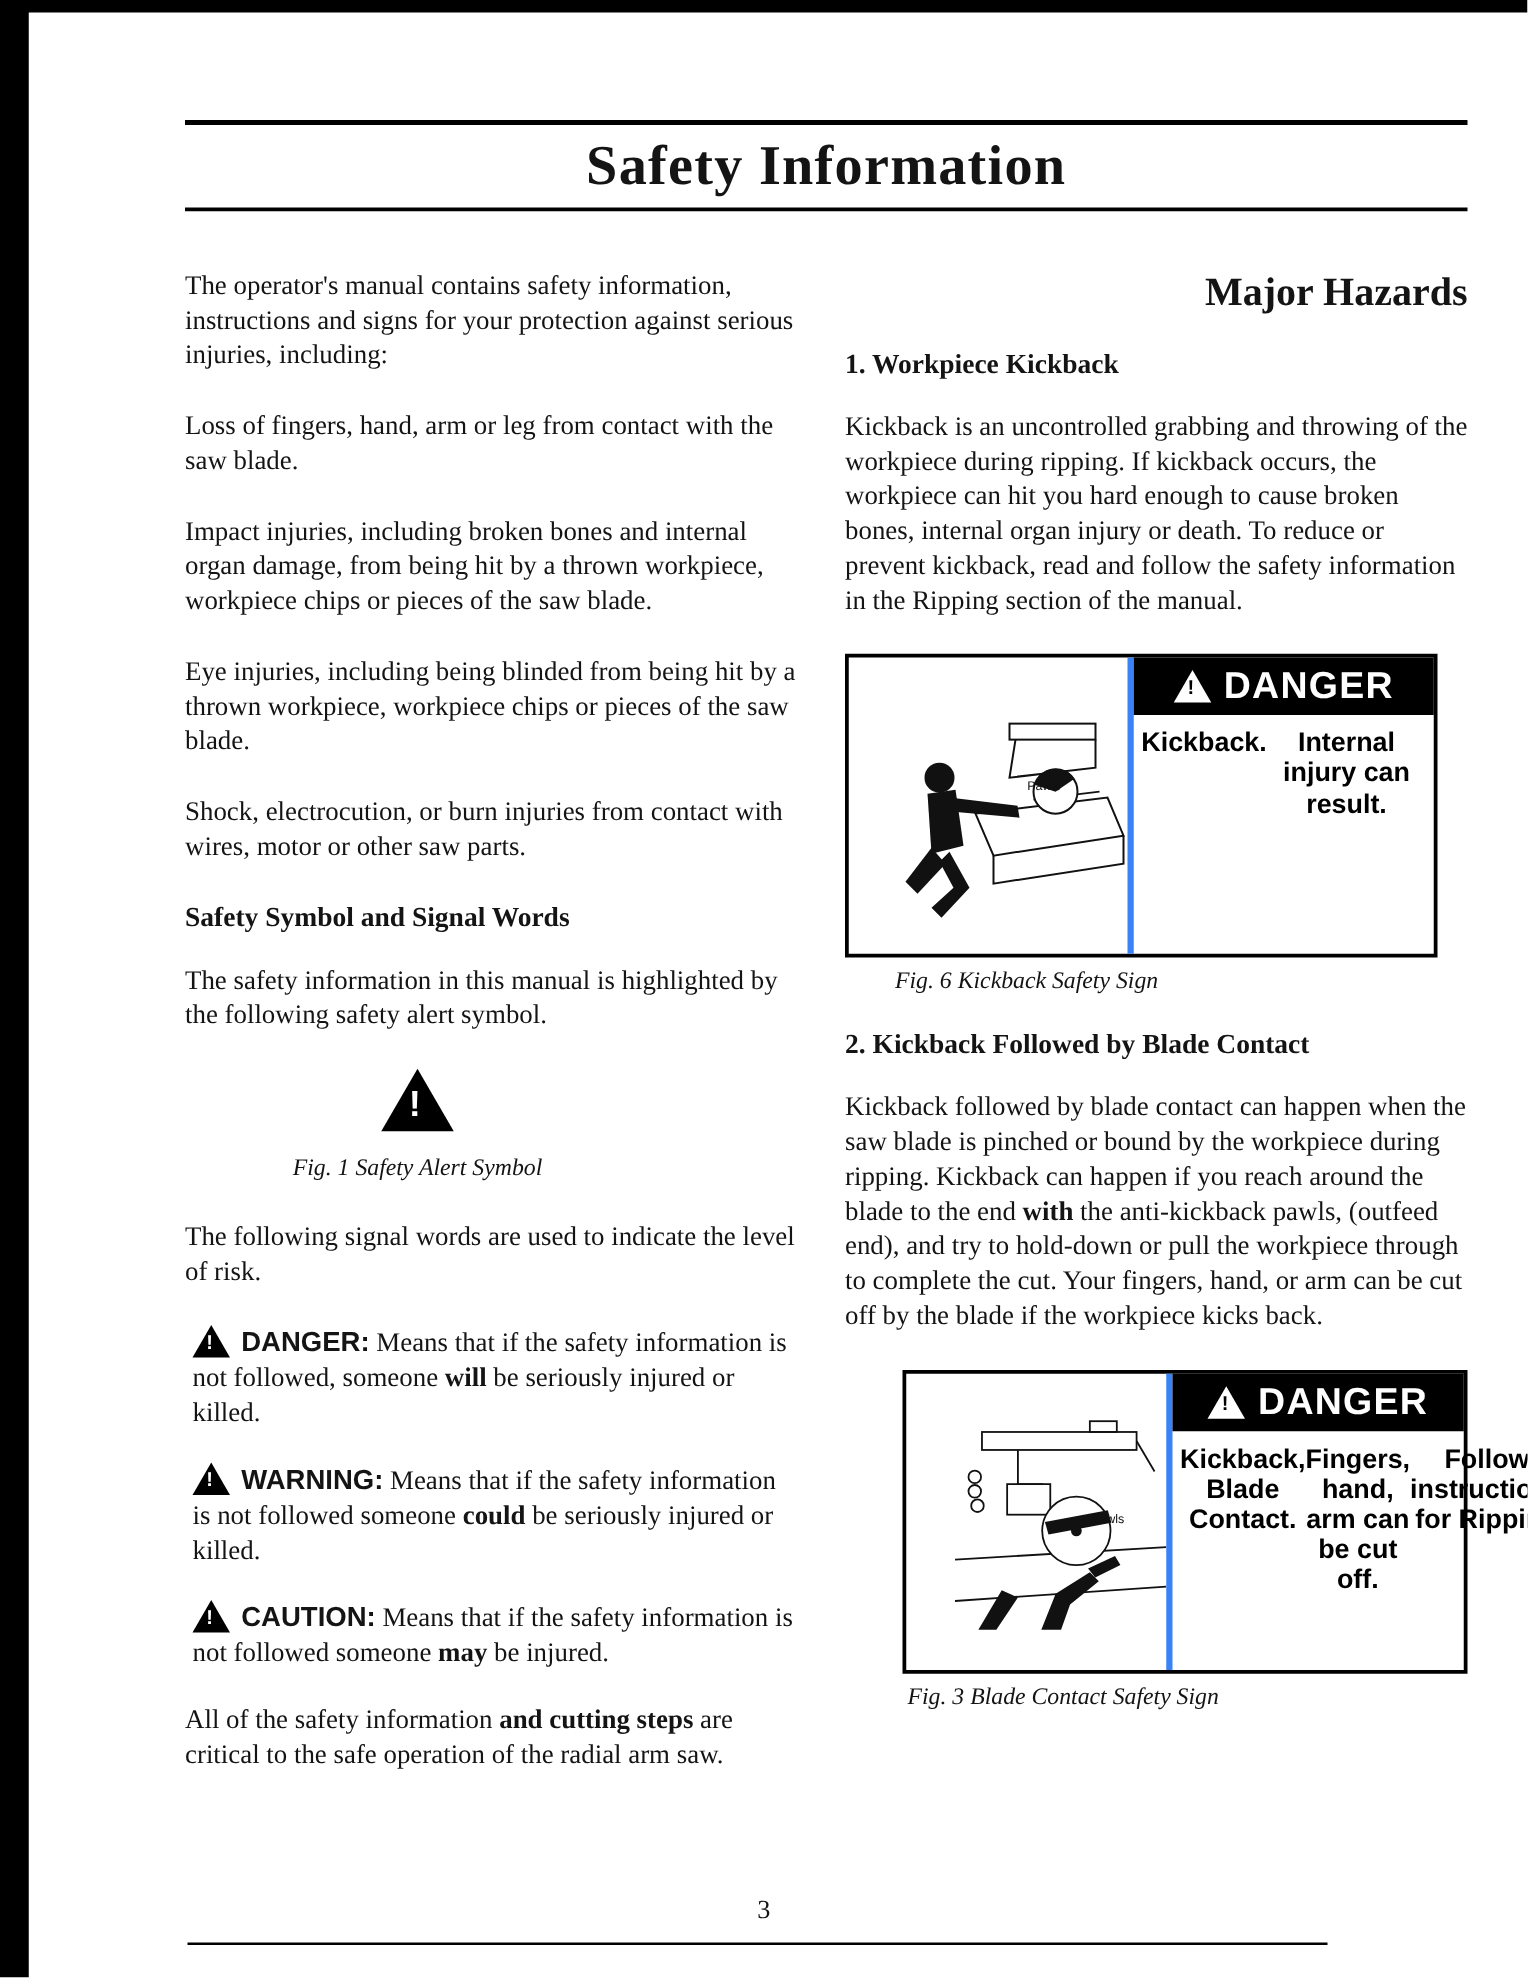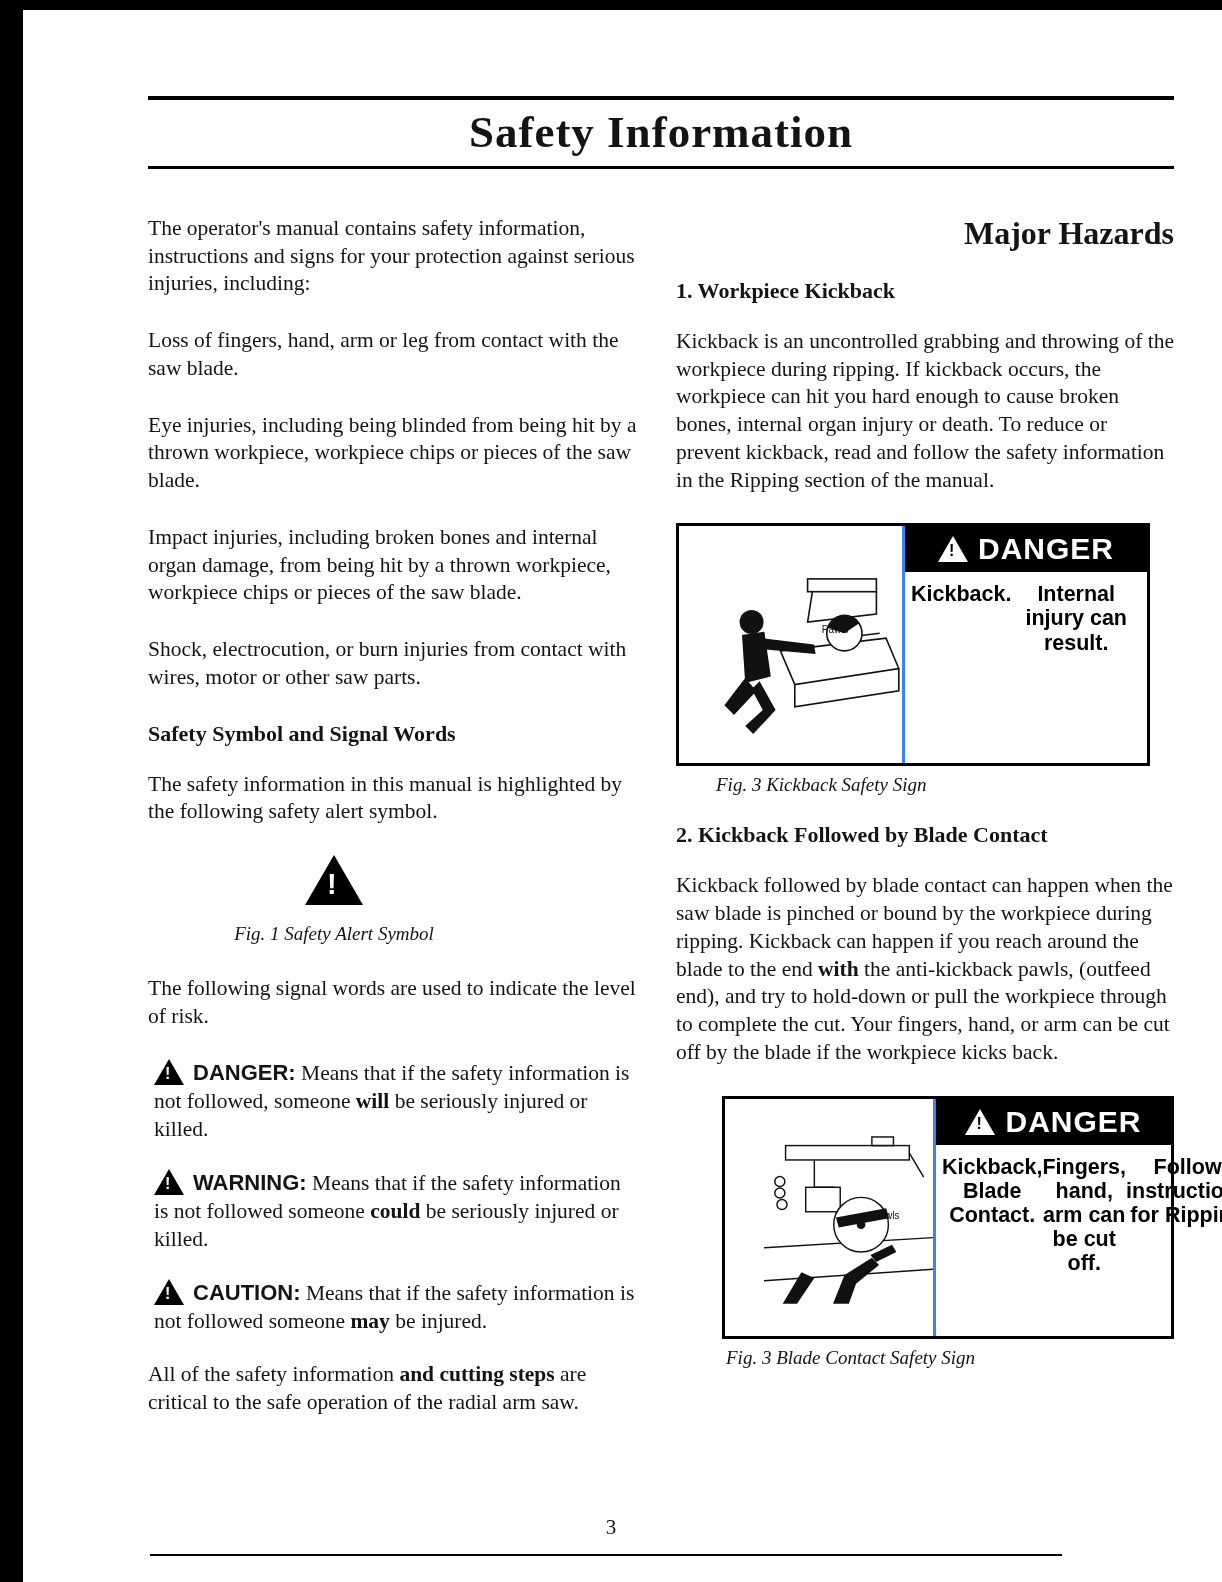--- a/index.html
+++ b/index.html
@@ -51,21 +51,21 @@
   
   .figure-box { display:flex; border:3px solid #000; background:#fff; height:243px; }
   .fig3-box { margin-left:46px; width:452px; }
   .fig2-box { width:474px; }
   .illus { position:relative; flex:1 1 auto; overflow:hidden;padding-left:39px; }
   .illus svg { display:block; width:100%; height:100%; }
   .pawls-label { position:absolute; font:10px "Liberation Sans","DejaVu Sans",sans-serif; color:#111; }
   .fig2-box .pawls-label { top:41%; left:64%; }
   .fig3-box .pawls-label { top:47%; left:71%; }
 
-  .danger-sign { width:245px; flex:0 0 245px; border-left:3px solid #3b82f6; display:flex; flex-direction:column; }
+  .danger-sign { width:245px; flex:0 0 245px; border-left:5px solid #3b82f6; display:flex; flex-direction:column; }
   .fig3-box .danger-sign { width:238px; flex-basis:238px; }
   .danger-header { background:#000; color:#fff; height:46px; display:flex; align-items:center;
                    justify-content:center; gap:10px;
                    font:bold 30px "Liberation Sans","DejaVu Sans",sans-serif; letter-spacing:1px; }
   .danger-body { flex:1; padding:10px 6px; display:flex; flex-direction:row; justify-content:space-evenly; }
   .sign-line { font:bold 21.5px/1.12 "Liberation Sans","DejaVu Sans",sans-serif; text-align:center; color:#000; }
 
   footer { position:absolute; left:0; bottom:0; width:1222px; }
   .page-num { text-align:center; font-size:21px; margin-bottom:14px; }
   .footer-rule { margin:0 160px 26px 150px; border-top:2px solid #000; }
@@ -83,22 +83,22 @@
     <h1 class="page-title">Safety Information</h1>
     <div class="rule-bottom"></div>
   </header>
 
   <div class="columns">
 
     <section class="col-left">
       <p class="body">The operator's manual contains safety information, instructions and signs for your protection against serious injuries, including:</p>
 
       <p class="body">Loss of fingers, hand, arm or leg from contact with the saw blade.</p>
+      <p class="body">Impact injuries, including broken bones and internal organ damage, from being hit by a thrown workpiece, workpiece chips or pieces of the saw blade.</p>
       <p class="body">Eye injuries, including being blinded from being hit by a thrown workpiece, workpiece chips or pieces of the saw blade.</p>
-      <p class="body">Impact injuries, including broken bones and internal organ damage, from being hit by a thrown workpiece, workpiece chips or pieces of the saw blade.</p>
       <p class="body">Shock, electrocution, or burn injuries from contact with wires, motor or other saw parts.</p>
 
       <h3 class="subhead">Safety Symbol and Signal Words</h3>
       <p class="body">The safety information in this manual is highlighted by the following safety alert symbol.</p>
 
       <div class="fig1-wrap">
         <span class="tri tri-big"></span>
         <div class="fig-caption fig1-caption">Fig. 1 Safety Alert Symbol</div>
       </div>
 
@@ -153,21 +153,21 @@
           <div class="danger-header">
             <span class="tri tri-white"></span>
             <span>DANGER</span>
           </div>
           <div class="danger-body">
             <div class="sign-line">Kickback.</div>
             <div class="sign-line">Internal injury can result.</div>
           </div>
         </div>
       </div>
-      <div class="fig-caption" style="margin-left:40px;">Fig. 3 Kickback Safety Sign</div>
+      <div class="fig-caption" style="margin-left:40px;">Fig. 6 Kickback Safety Sign</div>
 
       <h3 class="subhead">2. Kickback Followed by Blade Contact</h3>
       <p class="body">
         <span>Kickback followed by blade contact can happen when the saw blade is pinched or bound by the workpiece during ripping. Kickback can happen if you reach around the blade to the end </span><b>with</b><span> the anti-kickback pawls, (outfeed end), and try to hold-down or pull the workpiece through to complete the cut. Your fingers, hand, or arm can be cut off by the blade if the workpiece kicks back.</span>
       </p>
 
       <div class="figure-box fig3-box">
         <div class="illus">
           <svg viewBox="0 0 235 240" preserveAspectRatio="xMidYMid meet">
             <g stroke="#111" fill="none" stroke-width="2">

